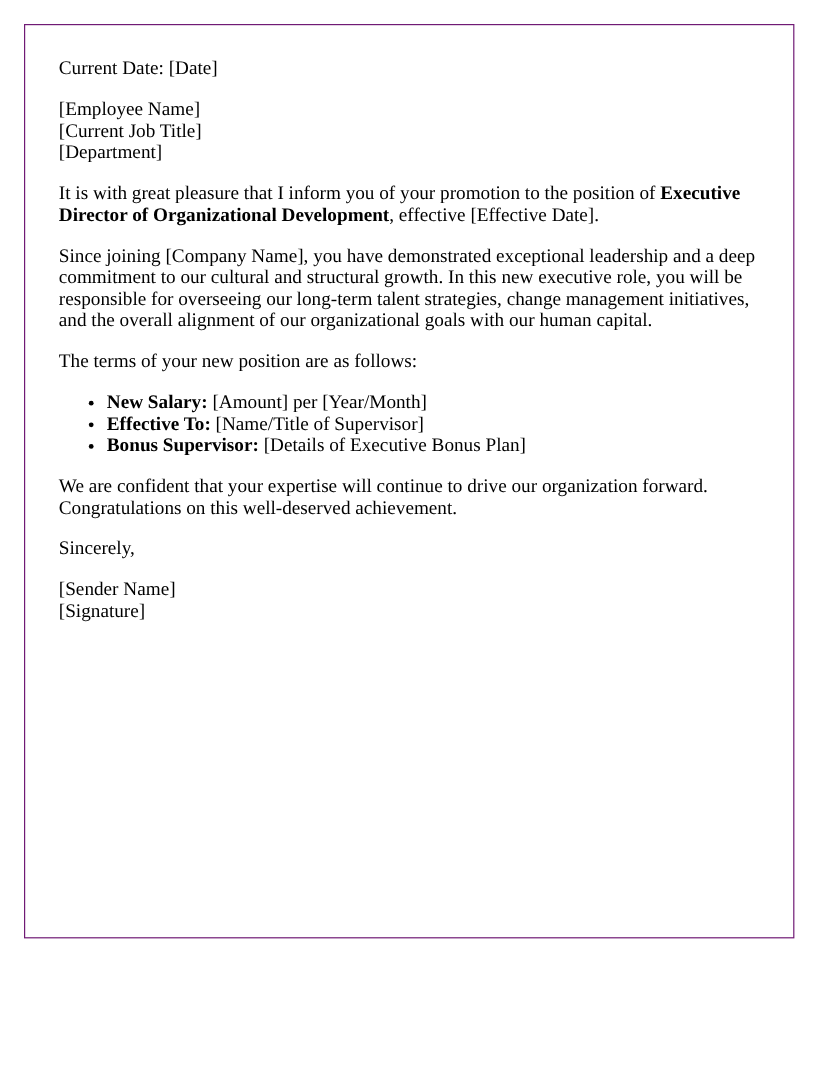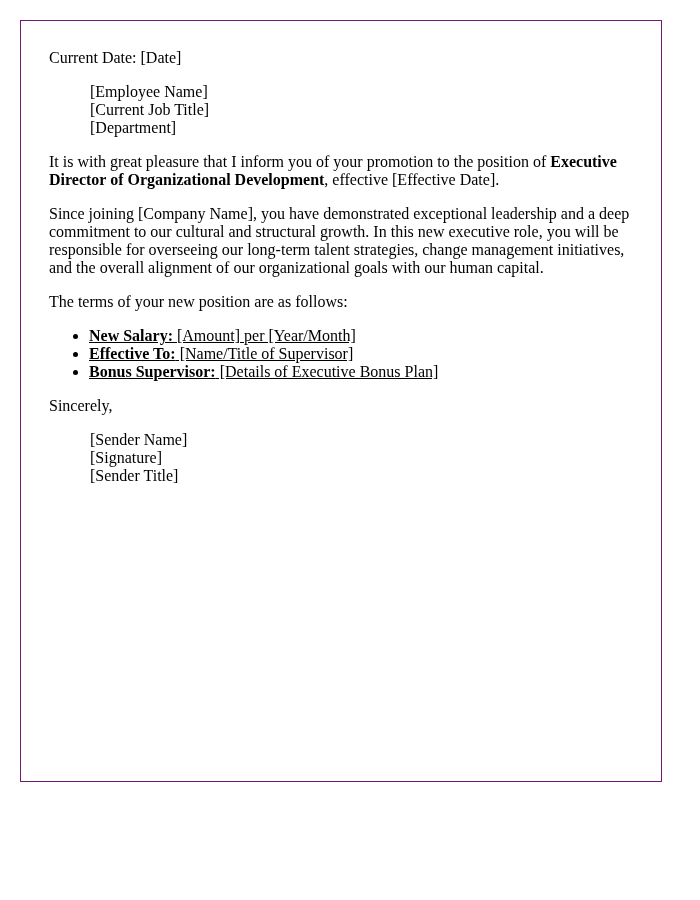--- a/index.html
+++ b/index.html
@@ -24,29 +24,27 @@
       height: 704px;
       border: 1px solid #701a75;
       padding: 28px 28px 28px 28px;
       box-sizing: content-box;
     }
     p {
       margin: 0 0 16px 0;
     }
     .block-lines span {
       display: block;
-      margin-left: 41px;
     }
     ul {
       margin: 0 0 16px 0;
       padding-left: 40px;
     }
     li {
       margin: 0;
-      text-decoration: underline;
     }
     b { font-weight: bold; }
   </style>
 </head>
 <body>
 
 <div class="letter">
   <p>Current Date: [Date]</p>
 
   <p class="block-lines">
@@ -62,21 +60,21 @@
 
   <p>The terms of your new position are as follows:</p>
 
   <ul>
     <li><b>New Salary:</b><span> [Amount] per [Year/Month]</span></li>
     <li><b>Effective To:</b><span> [Name/Title of Supervisor]</span></li>
     <li><b>Bonus Supervisor:</b><span> [Details of Executive Bonus Plan]</span></li>
   </ul>
 
 
+  <p>We are confident that your expertise will continue to drive our organization forward. Congratulations on this well-deserved achievement.</p>
 
   <p>Sincerely,</p>
 
   <p class="block-lines">
     <span>[Sender Name]</span>
     <span>[Signature]</span>
-    <span>[Sender Title]</span>
   </p>
 </div>
 
 </body></html>

